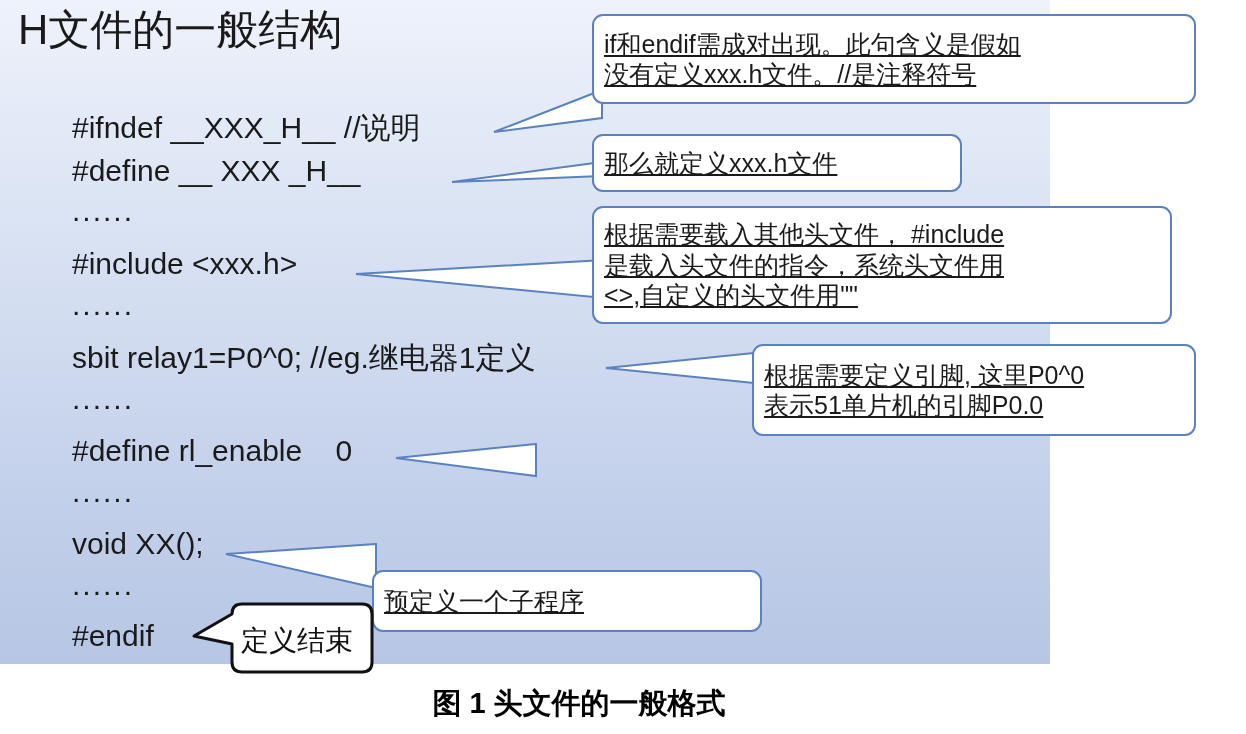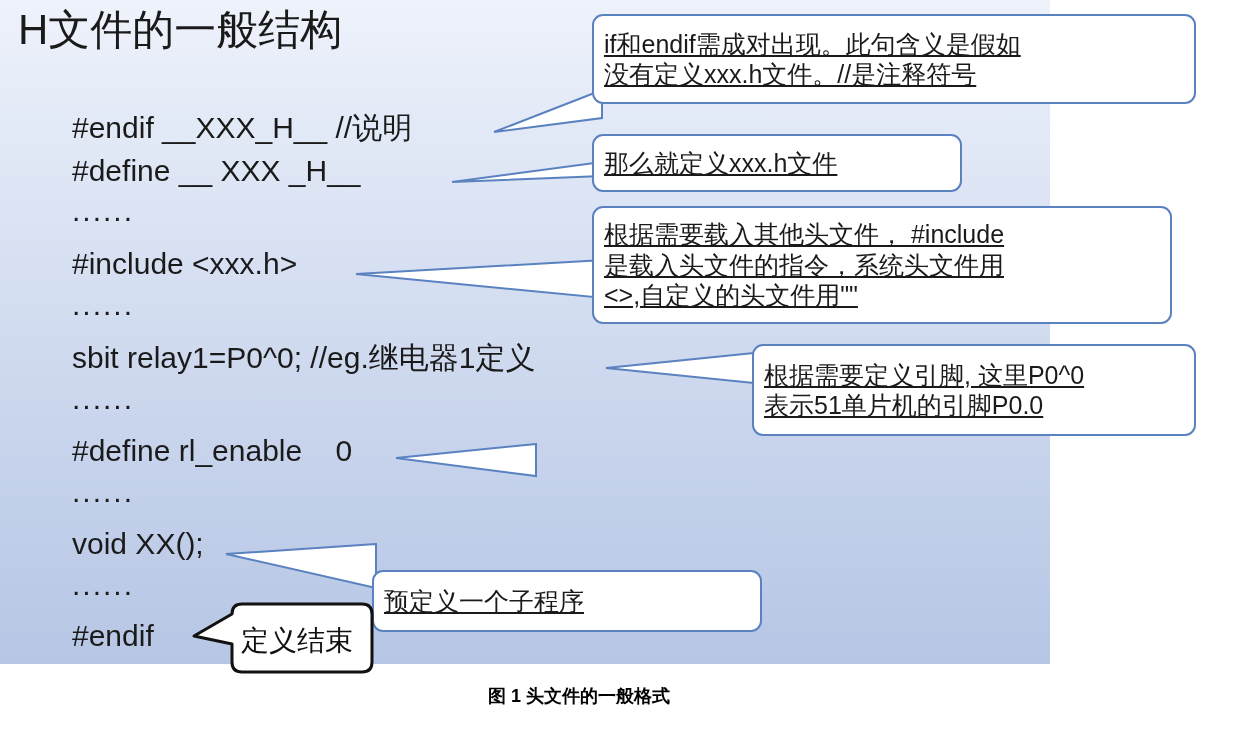--- a/index.html
+++ b/index.html
@@ -92,34 +92,34 @@
     color: #111111;
     white-space: nowrap;
   }
 
   
   #figure-caption {
     position: absolute;
     left: 0; top: 684px;
     width: 1158px;
     text-align: center;
-    font-size: 18px;
+    font-size: 29px;
     font-weight: bold;
     color: #000000;
     white-space: pre;
   }
 </style>
 </head>
 <body>
 
 <div id="slide-panel">
 
   <div id="page-title">H文件的一般结构</div>
 
-  <div class="code-line" style="left:72px; top:112px;">#endif __XXX_H__ //说明</div>
+  <div class="code-line" style="left:72px; top:112px;">#ifndef __XXX_H__ //说明</div>
 
   <div class="code-line" style="left:72px; top:155px;">#define __ XXX _H__</div>
 
   <div class="code-dots" style="left:72px; top:195px;">......</div>
 
   <div class="code-line" style="left:72px; top:248px;">#include &lt;xxx.h&gt;</div>
 
   <div class="code-dots" style="left:72px; top:289px;">......</div>
 
   <div class="code-line" style="left:72px; top:342px;">sbit relay1=P0^0; //eg.继电器1定义</div>

